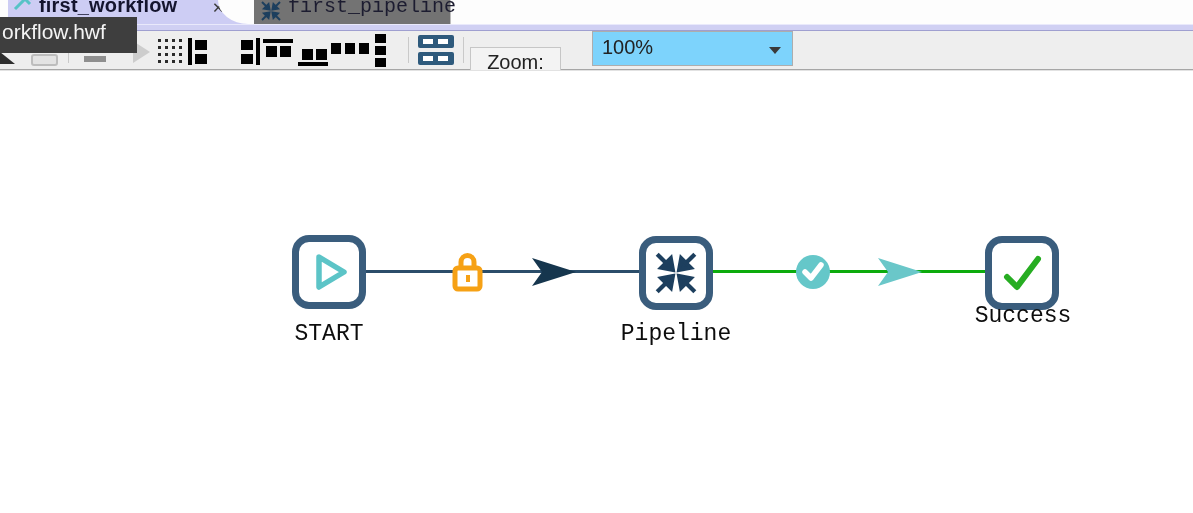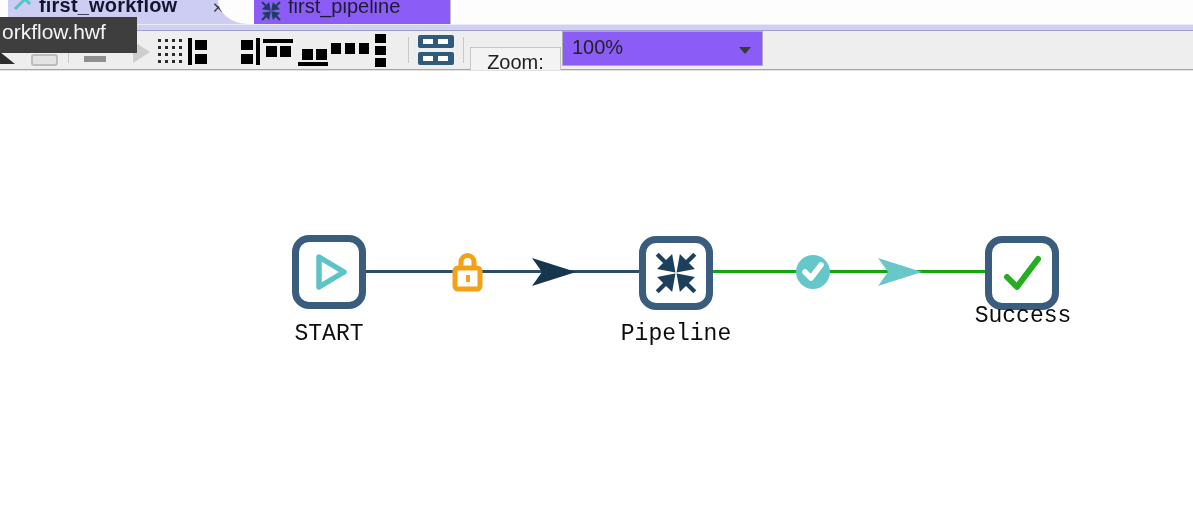--- a/index.html
+++ b/index.html
@@ -11,40 +11,40 @@
   html,body{width:1193px;height:513px;overflow:hidden;}
   body{font-family:"Liberation Sans","DejaVu Sans",sans-serif;background:#fff;position:relative;}
 
   
   .tabrow{position:absolute;left:0;top:0;width:1193px;height:24px;background:#fdfdfd;overflow:hidden;}
   .tab-selected{position:absolute;left:0;top:0;width:252px;height:24px;background:var(--tab-sel,#cdcdf4);margin-left:8px;}
   .tab-curve{position:absolute;left:218px;top:0;width:38px;height:24px;background:#fdfdfd;border-bottom-left-radius:38px 30px;}
   .tab1-icon{position:absolute;left:3px;top:-13px;}
   .tab1-label{position:absolute;left:31px;top:-6px;font-size:20px;font-weight:bold;color:#14142e;letter-spacing:.2px;white-space:nowrap;}
   .tab-close{position:absolute;left:204px;top:-1px;font-size:15px;color:#3c3c3c;cursor:pointer;}
-  .tab-plain{position:absolute;left:254px;top:0;width:197px;height:24px;background:#8b5cf6;border-right:1px solid #bdbdbd;}
+  .tab-plain{position:absolute;left:254px;top:0;width:197px;height:24px;background:#737373;border-right:1px solid #bdbdbd;font-family:Liberation Mono, monospace;}
   .tab2-icon{position:absolute;left:6px;top:0px;}
   .tab2-label{position:absolute;left:34px;top:-5px;font-size:20px;color:#1c1c30;white-space:nowrap;}
 
   
   .strip{position:absolute;left:0;top:24px;width:1193px;height:7px;background:#d0d0f3;border-top:1px solid #e9e9fb;border-bottom:1px solid #9f9fd0;}
 
   
   .toolbar{position:absolute;left:0;top:31px;width:1193px;height:39px;background:var(--toolbar-bg,#eee);border-bottom:1px solid #a6a6a6;}
   .toolbar::after{content:"";position:absolute;left:0;bottom:-2px;width:100%;height:1px;background:#e2e2e2;}
   .tbtn{position:absolute;background:none;border:none;padding:0;cursor:pointer;line-height:0;}
   .sep{position:absolute;top:6px;height:26px;width:0;border-left:1px solid #c9c9c9;}
   .ghost-tip{position:absolute;left:0;top:21px;width:0;height:0;border-left:15px solid #2e2e2e;border-top:12px solid transparent;}
   .ghost-box{position:absolute;left:31px;top:23px;width:27px;height:12px;background:#e3e3e3;border:2px solid #bdbdbd;border-radius:3px;}
   .ghost-bar{position:absolute;left:84px;top:25px;width:22px;height:6px;background:#8f8f8f;}
   .ghost-chevron{position:absolute;left:133px;top:10px;width:0;height:0;border-left:17px solid #cdcdcd;border-top:11px solid transparent;border-bottom:11px solid transparent;}
 
   .zoom-label-box{position:absolute;left:470px;top:16px;width:91px;height:31px;background:#f3f3f3;border:1px solid #c6c6c6;
     display:flex;align-items:center;justify-content:center;font-size:20px;color:#222;}
-  .zoom-combo{position:absolute;left:562px;top:0;width:201px;height:35px;background:#8b5cf6;border:1px solid #adadad;cursor:pointer;}
+  .zoom-combo{position:absolute;left:592px;top:0;width:201px;height:35px;background:#7dd3fc;border:1px solid #adadad;cursor:pointer;}
   .zoom-value{position:absolute;left:9px;top:4px;font-size:20px;color:#222;}
   .combo-arrow{position:absolute;right:11px;top:15px;width:0;height:0;border-top:7px solid #3a3a3a;border-left:6px solid transparent;border-right:6px solid transparent;}
 
   
   .tooltip{position:absolute;left:-4px;top:17px;width:141px;height:36px;background:var(--tooltip-bg,#3e3e3e);
     color:#f4f4f4;font-size:21px;padding:3px 8px 0 6px;z-index:50;white-space:nowrap;overflow:hidden;}
 
   
   .canvas{position:absolute;left:0;top:71px;width:1193px;height:442px;background:#fff;}
   .node{position:absolute;width:74px;height:74px;border:7px solid var(--node-border,#3a5d7d);border-radius:17px;

